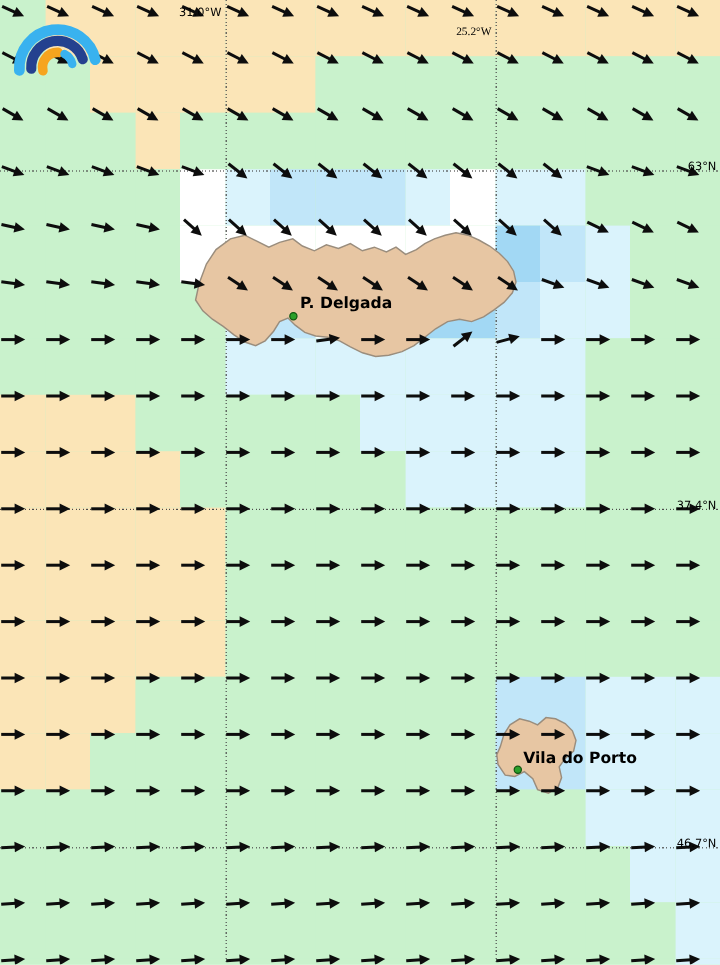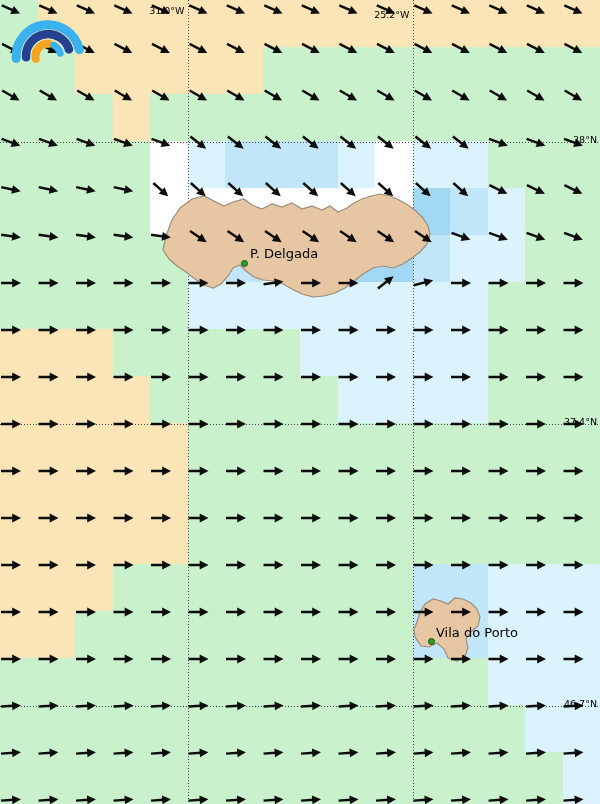--- a/index.html
+++ b/index.html
@@ -11,21 +11,21 @@
     background:#c9f2cc;
   }
   .cell{position:absolute;width:38px;height:47px;}
   .vline{position:absolute;top:0;bottom:0;width:1px;
     background-image:repeating-linear-gradient(to bottom,#4a4a4a 0 1px,transparent 1px 3px);
     z-index:3;}
   .hline{position:absolute;left:0;right:0;height:1px;
     background-image:repeating-linear-gradient(to right,#4a4a4a 0 1px,transparent 1px 3px);
     z-index:3;}
   .coord{position:absolute;font-size:9.5px;color:#000;z-index:8;white-space:nowrap;}
-  .city-label{position:absolute;font-size:13px;color:#000;z-index:9;white-space:nowrap;}
+  .city-label{position:absolute;font-size:13px;color:#000;z-index:9;white-space:nowrap;font-weight:bold;}
   .city-dot{position:absolute;width:5px;height:5px;border-radius:50%;z-index:9;}
   #islands,#arrows{position:absolute;left:0;top:0;z-index:4;pointer-events:none;}
   #arrows{z-index:6;}
   #logo{position:absolute;left:8px;top:4px;z-index:10;}
 </style>
 </head>
 <body>
 
 <div id="map">
   <div id="cells">
@@ -315,23 +315,23 @@
       <div class="cell" style="left: 412.5px; top: 799px; width: 37.5px; height: 47px; background: rgb(201, 242, 204);"></div>
       <div class="cell" style="left: 450px; top: 799px; width: 37.5px; height: 47px; background: rgb(201, 242, 204);"></div>
       <div class="cell" style="left: 487.5px; top: 799px; width: 37.5px; height: 47px; background: rgb(201, 242, 204);"></div>
       <div class="cell" style="left: 525px; top: 799px; width: 37.5px; height: 47px; background: rgb(201, 242, 204);"></div>
       <div class="cell" style="left: 562.5px; top: 799px; width: 37.5px; height: 47px; background: rgb(218, 243, 252);"></div>
     </div>
   <div id="grid">
       <div class="vline" style="left: 187.5px;"></div>
       <span class="coord" style="left: 184.5px; top: 5px; transform: translateX(-100%);">31.0°W</span>
       <div class="vline" style="left: 412.5px;"></div>
-      <span class="coord" style="left: 409.5px; top: 9px; transform: translateX(-100%);">25.2°W</span>
+      <span class="coord" style="left: 409.5px; top: 22px; transform: translateX(-100%); font-family: Liberation Serif, serif;">25.2°W</span>
       <div class="hline" style="top: 142px;"></div>
-      <span class="coord" style="left: 597px; top: 134px; transform: translateX(-100%);">38°N</span>
+      <span class="coord" style="left: 597px; top: 134px; transform: translateX(-100%);">63°N</span>
       <div class="hline" style="top: 424px;"></div>
       <span class="coord" style="left: 597px; top: 416px; transform: translateX(-100%);">37.4°N</span>
       <div class="hline" style="top: 706px;"></div>
       <span class="coord" style="left: 597px; top: 698px; transform: translateX(-100%);">46.7°N</span>
     </div>
   <svg id="islands" width="600" height="804" viewBox="0 0 600 804">
       <path d="M163,250 L166,236 L172,220 L180,208 L192,199 L204,196 L214,201 L224,206 L233,202 L244,199 L252,205 L262,209 L272,204 L282,207 L292,203 L302,209 L312,206 L322,210 L330,206 L338,212 L347,208 L354,203 L362,199 L371,196 L380,194 L390,196 L399,200 L408,205 L416,211 L423,218 L428,226 L430,235 L427,244 L420,252 L412,258 L403,264 L393,268 L383,266 L373,268 L363,274 L354,281 L345,288 L335,293 L324,296 L313,297 L302,294 L292,289 L283,284 L273,281 L263,280 L254,277 L246,271 L240,265 L233,268 L228,276 L221,284 L213,288 L204,285 L195,279 L186,272 L177,266 L169,259 Z" fill="#e7c6a3" stroke="#9a8d7d" stroke-width="1.2"></path>
       <path d="M417,622 L420,612 L425,604 L433,599 L441,601 L448,604 L455,598 L463,599 L471,603 L477,609 L480,617 L478,626 L471,632 L466,639 L468,648 L465,656 L457,661 L448,658 L444,649 L437,643 L429,647 L421,646 L415,637 L414,629 Z" fill="#e7c6a3" stroke="#9a8d7d" stroke-width="1.2"></path>
     </svg>
   <svg id="arrows" width="600" height="804" viewBox="0 0 600 804">

